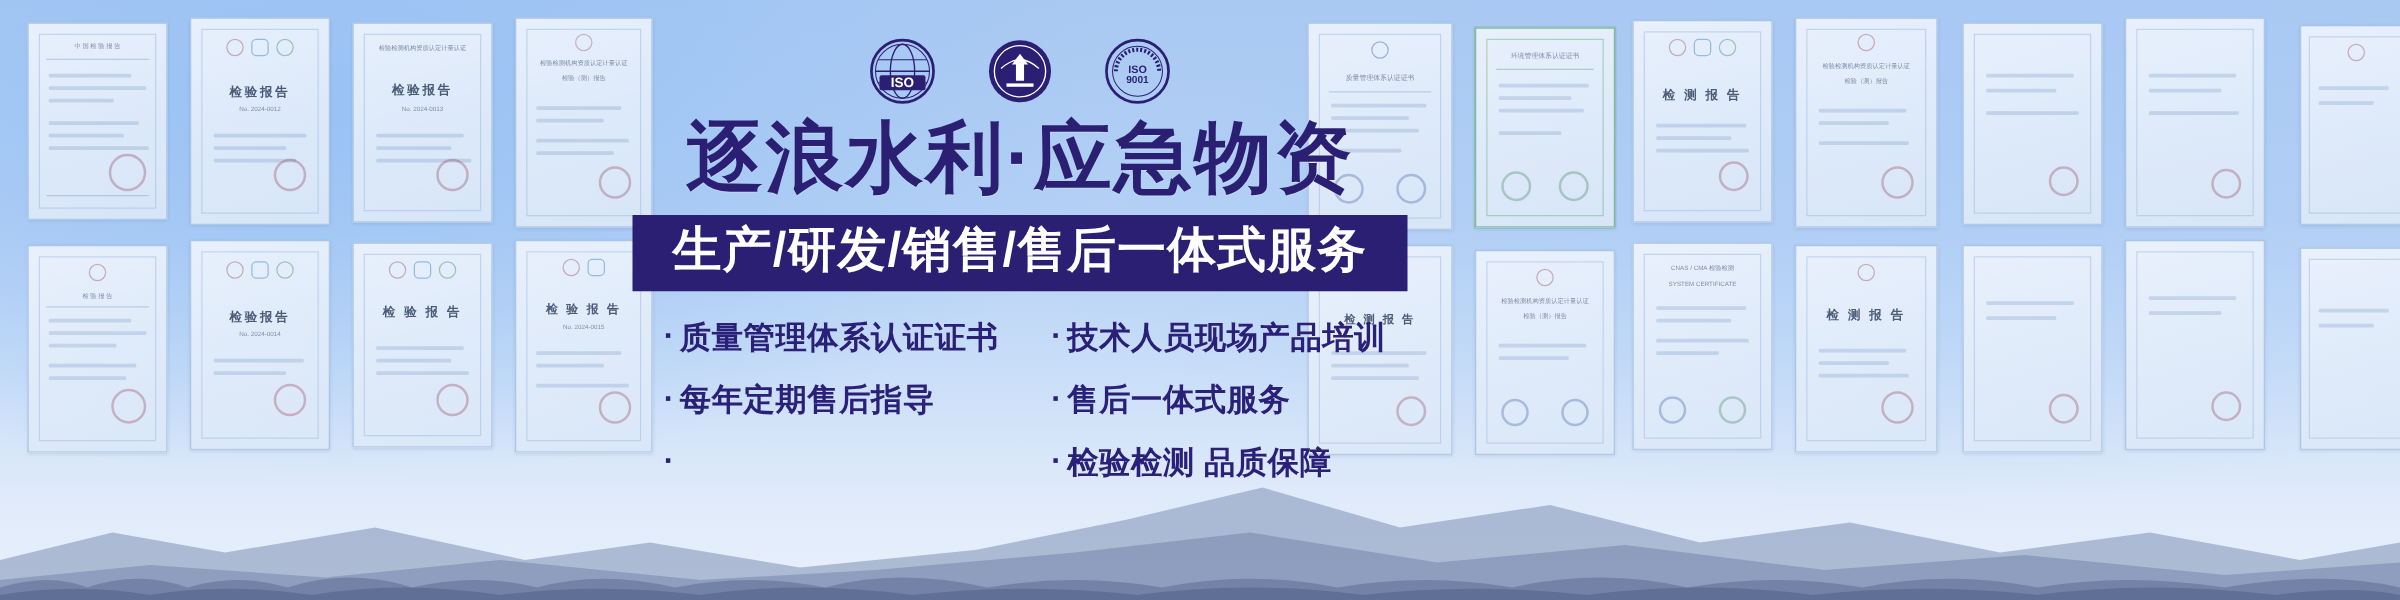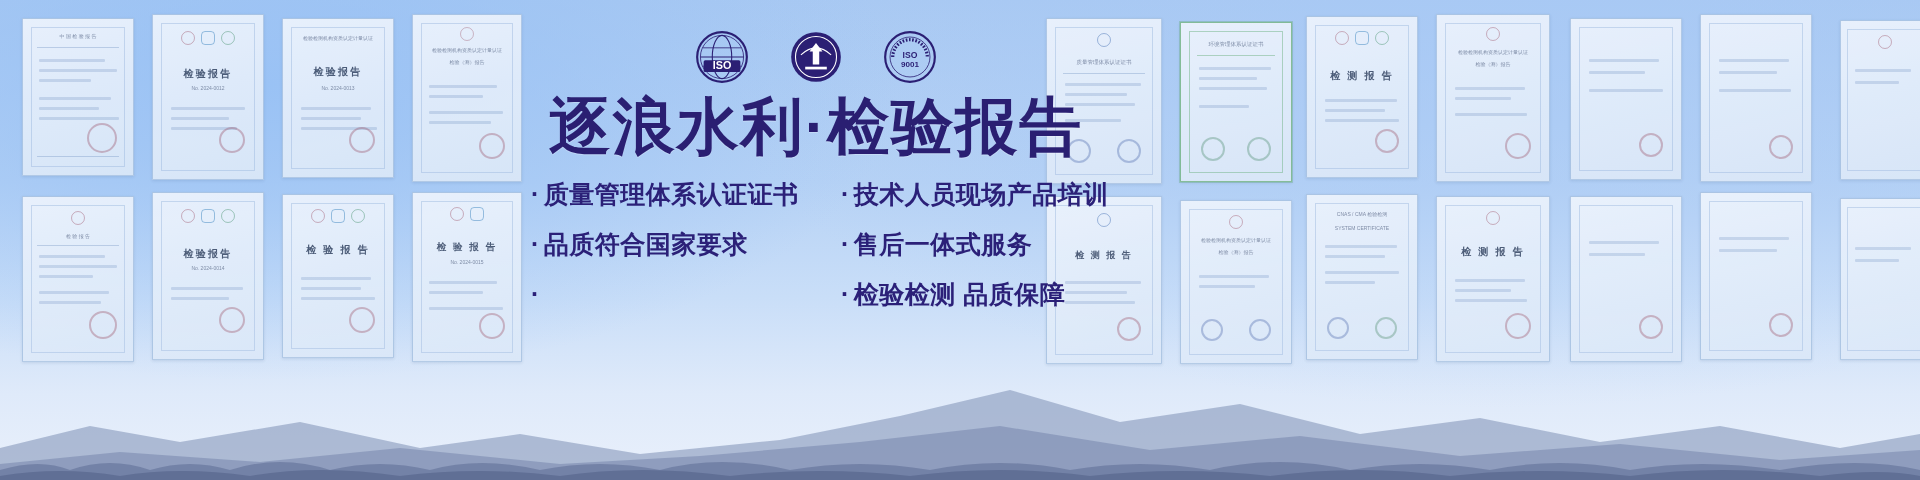--- a/index.html
+++ b/index.html
@@ -443,35 +443,36 @@
 
       <svg class="iso-badge" viewBox="0 0 100 100">
         <circle cx="50" cy="50" r="46" fill="none" stroke="#2b1f74" stroke-width="4"></circle>
         <circle cx="50" cy="50" r="37" fill="none" stroke="#2b1f74" stroke-width="1.5"></circle>
         <path d="M18 50 a32 32 0 0 1 64 0" fill="none" stroke="#2b1f74" stroke-width="6" stroke-dasharray="3 3"></path>
         <text x="50" y="52" font-size="16" font-weight="bold" fill="#2b1f74" text-anchor="middle" font-family="Liberation Sans, sans-serif">ISO</text>
         <text x="50" y="68" font-size="15" font-weight="bold" fill="#2b1f74" text-anchor="middle" font-family="Liberation Sans, sans-serif">9001</text>
       </svg>
     </div>
 
-    <div class="headline">逐浪水利·检验报告</div>
-
+    <div class="headline">逐浪水利·应急物资</div>
+
+    <div class="subbar">生产/研发/销售/售后一体式服务</div>
 
     <div class="features">
       <div class="feat">
           <span class="dot">·</span>
           <span>质量管理体系认证证书</span>
         </div>
       <div class="feat">
           <span class="dot">·</span>
           <span>技术人员现场产品培训</span>
         </div>
       <div class="feat">
           <span class="dot">·</span>
-          <span>品质符合国家要求</span>
+          <span>每年定期售后指导</span>
         </div>
       <div class="feat">
           <span class="dot">·</span>
           <span>售后一体式服务</span>
         </div>
       <div class="feat">
           <span class="dot">·</span>
         </div>
       <div class="feat">
           <span class="dot">·</span>

